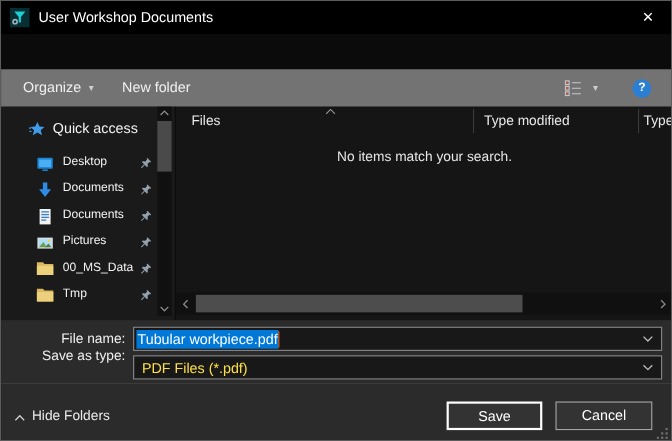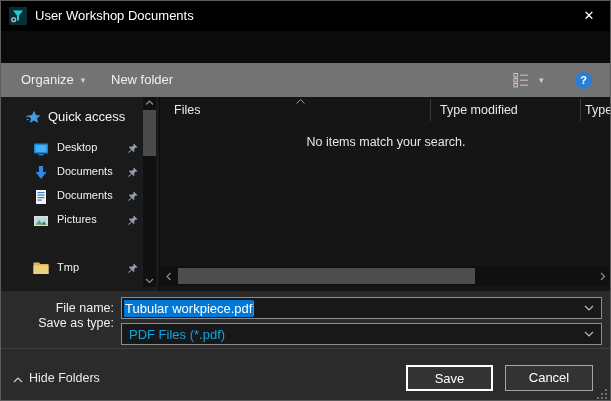--- a/index.html
+++ b/index.html
@@ -59,21 +59,21 @@
   .h-scroll { position: absolute; left: 0; top: 169px; width: 100%; height: 20px; background: #101010; }
   .h-scroll .arr { position: absolute; top: 0; width: 14px; height: 20px; display: flex; align-items: center; justify-content: center; }
   .h-thumb { position: absolute; left: 18px; top: 2px; width: 297px; height: 16px; background: #4d4d4d; }
   
   .fields { position: absolute; left: 0; top: 290px; width: 100%; height: 57px; background: #2b2b2b; }
   .f-label { position: absolute; left: 0; width: 113px; height: 22px; line-height: 22px; text-align: right; font-size: 12.5px; color: #f0f0f0; }
   .combo { position: absolute; left: 120px; width: 481px; height: 22px; background: #181818; border: 1px solid #8c8c8c; display: flex; align-items: center; }
   .combo .chev { margin-left: auto; margin-right: 7px; }
   .sel-text { background: #0078d7; color: #fff; font-size: 13px; margin-left: 2px; padding: 1px 1px; }
   .caret-bar { display: inline-block; width: 1px; height: 15px; background: #e2611b; vertical-align: middle; }
-  .combo-text { margin-left: 7px; font-size: 13px; color: #0ea5e9; text-align: right; }
+  .combo-text { margin-left: 7px; font-size: 13px; color: #fde047; text-align: right; }
   
   .footer { position: absolute; left: 0; top: 347px; width: 100%; height: 54px; background: #2b2b2b; border-top: 1px solid #3f3f3f; }
   .hide-folders { position: absolute; left: 12px; top: 22px; height: 18px; }
   .hf-chev { position: absolute; left: 0; top: 6px; }
   .hf-label { position: absolute; left: 16px; top: 0; font-size: 12.5px; color: #eaeaea; white-space: nowrap; }
   .btn { position: absolute; top: 16px; width: 87px; height: 26px; background: #333; color: #fff; font-size: 13px; text-align: center; line-height: 23px; }
   .btn-save { left: 405px; border: 2px solid #fff; }
   .btn-cancel { left: 504px; width: 88px; border: 1px solid #a6a6a6; line-height: 24px; }
   .grip { position: absolute; right: 2px; bottom: 2px; }
 </style>
@@ -211,20 +211,33 @@
         </svg>
         <span class="lbl">Pictures</span>
         <svg class="pin" width="12" height="12" viewBox="0 0 12 12">
           <g transform="rotate(45 6 6)" fill="#93a1ad">
             <path d="M3.6 0.8h4.8v1.1h-0.9v2.5l1.8 1.5v1.1H2.7V5.9l1.8-1.5V1.9h-0.9z"></path>
             <rect x="5.6" y="7" width="0.9" height="4"></rect>
           </g>
         </svg>
       </div>
 
+      <div class="side-item" style="top:136px">
+        <svg class="icn" width="16" height="14" viewBox="0 0 16 13">
+          <path d="M0.5 1 L6 1 L7.5 2.5 L15.5 2.5 L15.5 12.5 L0.5 12.5 Z" fill="#dcb660"></path>
+          <path d="M0.5 4 L15.5 4 L15.5 12.5 L0.5 12.5 Z" fill="#ecd07c"></path>
+        </svg>
+        <span class="lbl">00_MS_Data</span>
+        <svg class="pin" width="12" height="12" viewBox="0 0 12 12">
+          <g transform="rotate(45 6 6)" fill="#93a1ad">
+            <path d="M3.6 0.8h4.8v1.1h-0.9v2.5l1.8 1.5v1.1H2.7V5.9l1.8-1.5V1.9h-0.9z"></path>
+            <rect x="5.6" y="7" width="0.9" height="4"></rect>
+          </g>
+        </svg>
+      </div>
 
       <div class="side-item" style="top:160px">
         <svg class="icn" width="16" height="14" viewBox="0 0 16 13">
           <path d="M0.5 1 L6 1 L7.5 2.5 L15.5 2.5 L15.5 12.5 L0.5 12.5 Z" fill="#dcb660"></path>
           <path d="M0.5 4 L15.5 4 L15.5 12.5 L0.5 12.5 Z" fill="#ecd07c"></path>
         </svg>
         <span class="lbl">Tmp</span>
         <svg class="pin" width="12" height="12" viewBox="0 0 12 12">
           <g transform="rotate(45 6 6)" fill="#93a1ad">
             <path d="M3.6 0.8h4.8v1.1h-0.9v2.5l1.8 1.5v1.1H2.7V5.9l1.8-1.5V1.9h-0.9z"></path>

